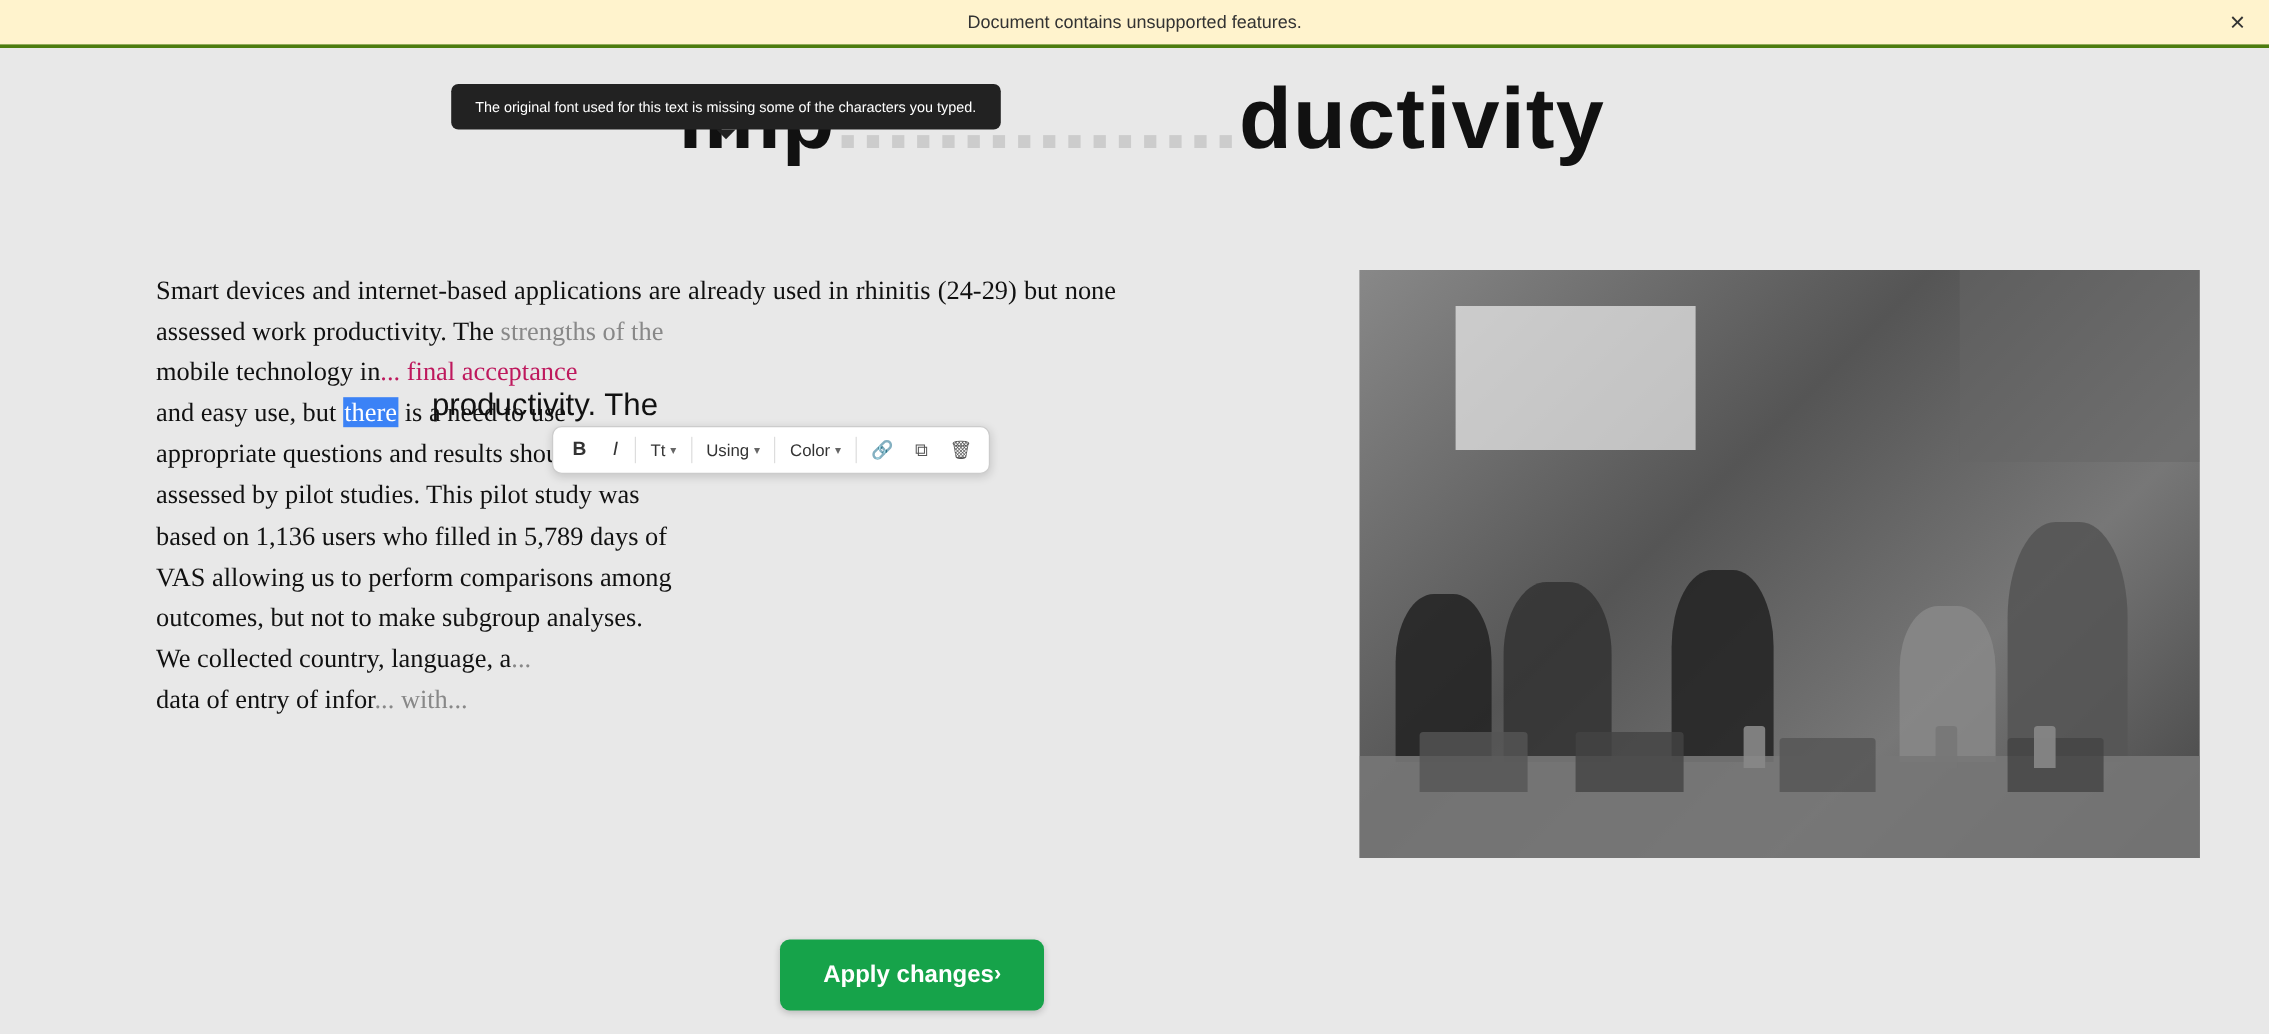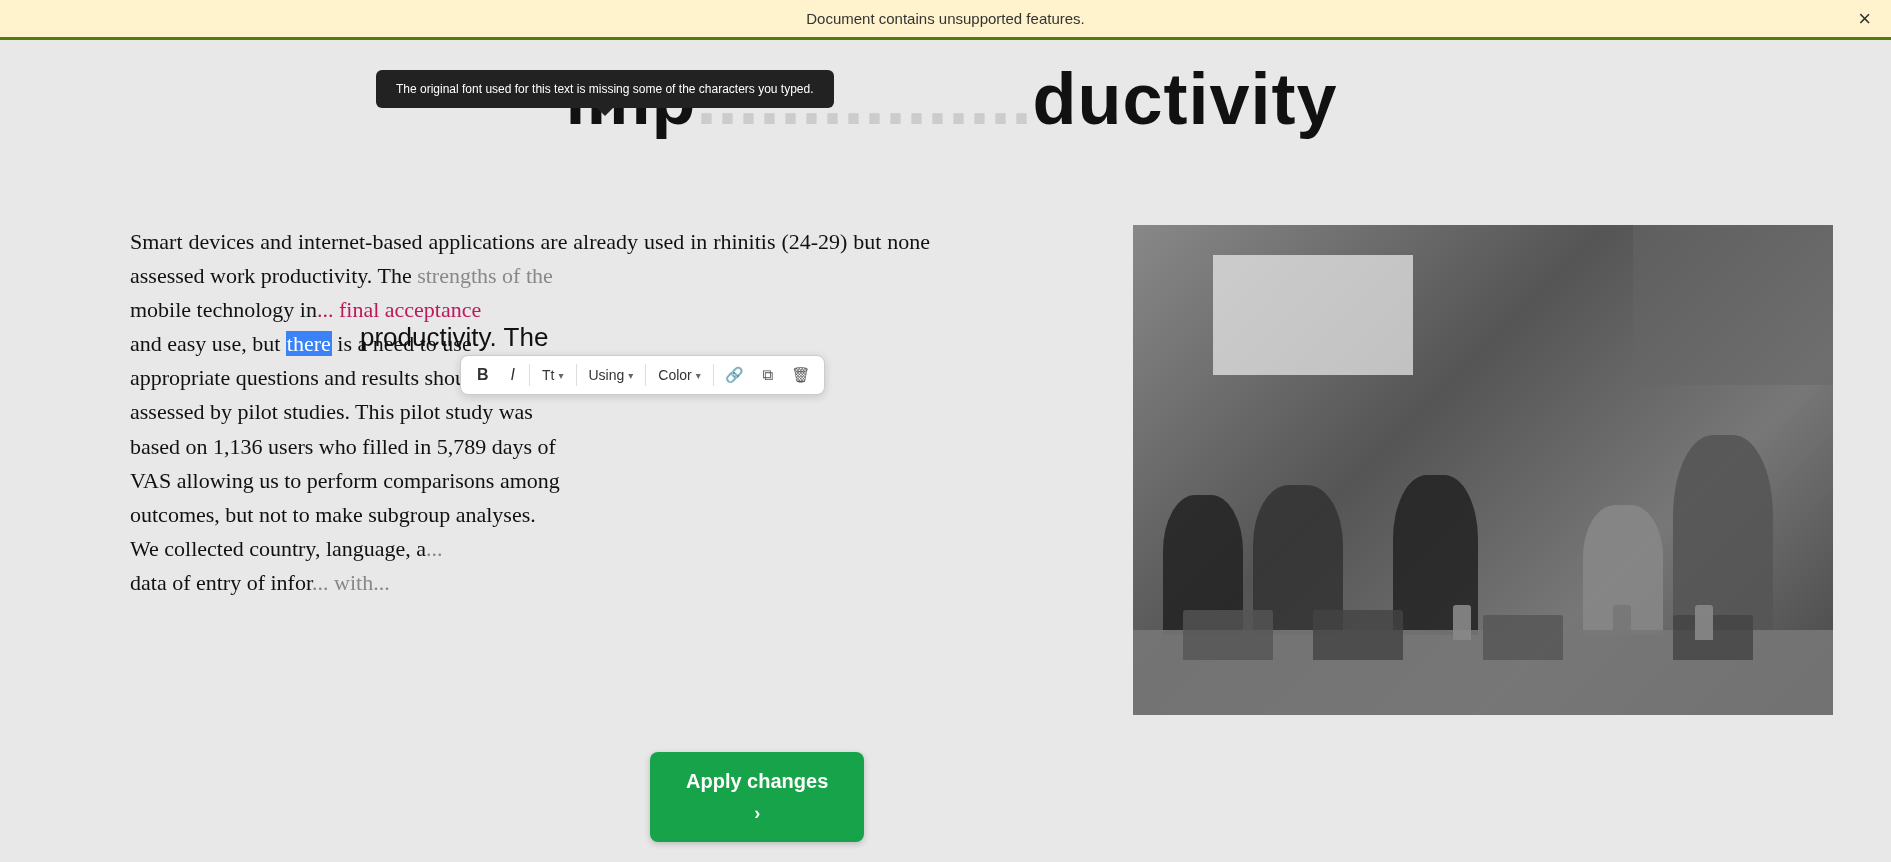--- a/index.html
+++ b/index.html
@@ -310,23 +310,21 @@
       left: 620px;
       background: #16a34a;
       color: #fff;
       border: none;
       border-radius: 8px;
       padding: 18px 36px;
       font-size: 20px;
       font-weight: 600;
       cursor: pointer;
       display: flex;
-      gap: 10px;
       box-shadow: 0 2px 6px rgba(0,0,0,0.2);
-      flex-direction: column;
     }
 
     .apply-arrow {
       font-size: 18px;
     }
 
   </style>
 </head>
 <body>
 

